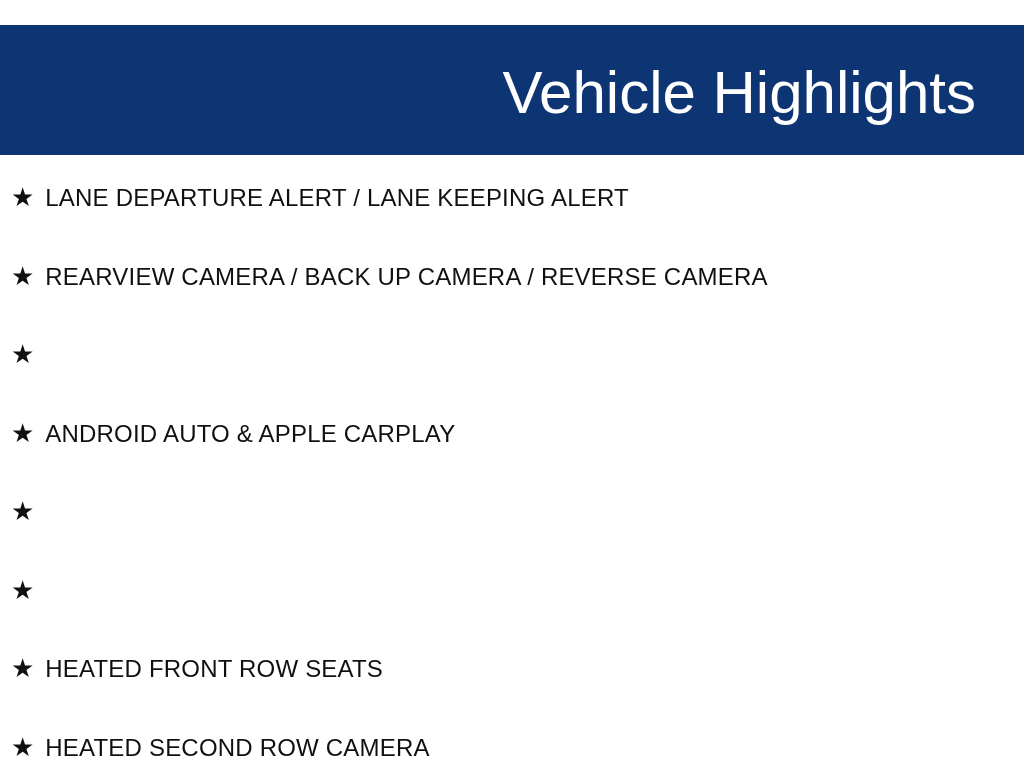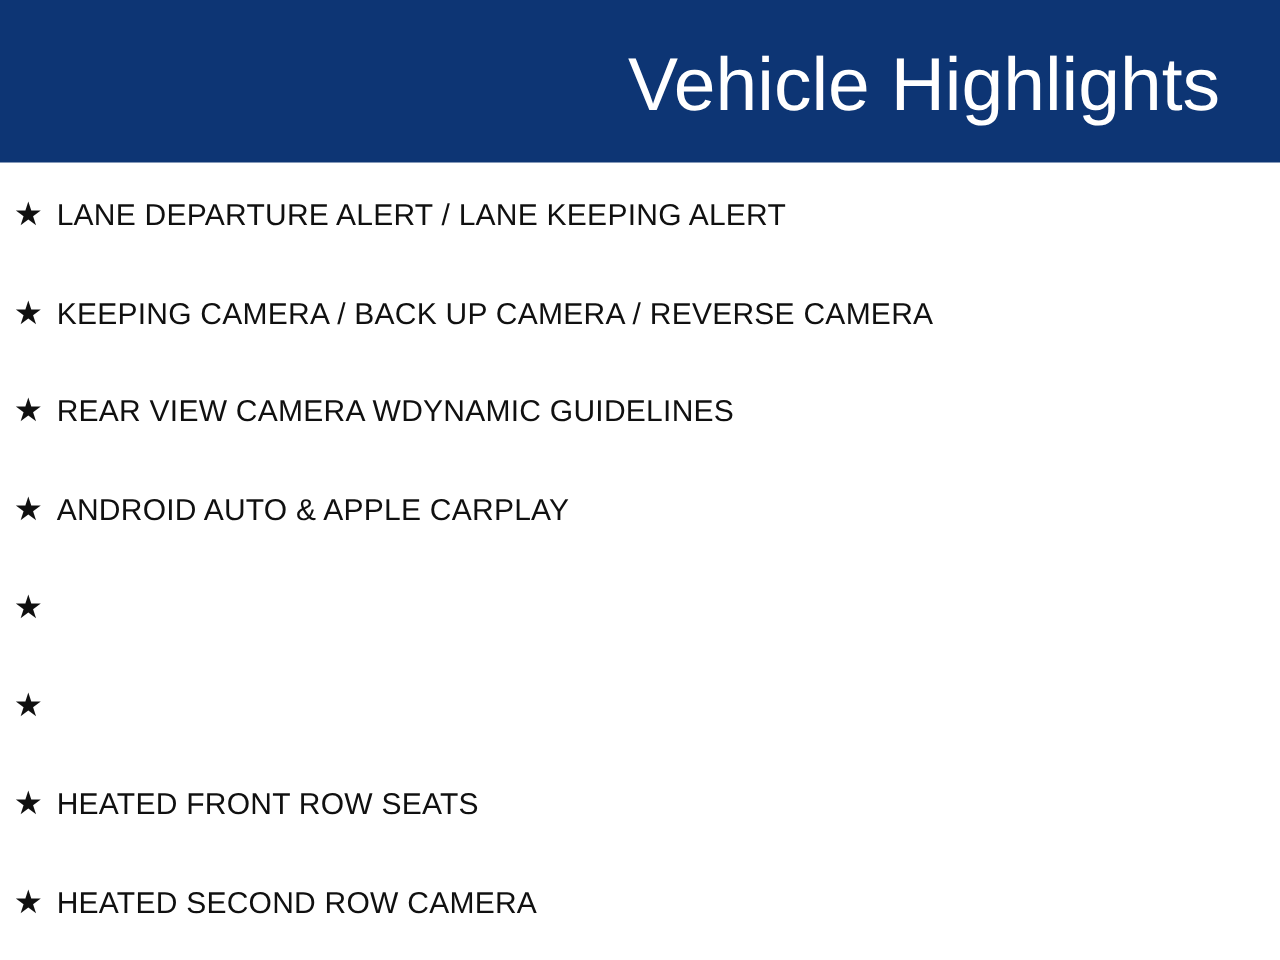--- a/index.html
+++ b/index.html
@@ -15,20 +15,21 @@
   }
   .hdr {
     width: 1024px;
     height: 130px;
     background: var(--navy, #0d3574);
     display: flex;
     align-items: center;
     justify-content: flex-end;
     box-sizing: border-box;
     padding-right: 48px;
+    margin-top: 25px;
   }
   .hdr h1 {
     margin: 0;
     padding-top: 4px;
     font-size: 60px;
     font-weight: 400;
     letter-spacing: 0px;
     color: var(--header-fg, #ffffff);
     white-space: nowrap;
   }
@@ -65,25 +66,24 @@
   <h1>Vehicle Highlights</h1>
 </header>
 
 <ul class="list">
   <li>
     <span class="star">★</span>
     <span class="label">LANE DEPARTURE ALERT / LANE KEEPING ALERT</span>
   </li>
   <li>
     <span class="star">★</span>
-    <span class="label">KEEPING CAMERA / BACK UP CAMERA / REVERSE CAMERA</span>
+    <span class="label">REARVIEW CAMERA / BACK UP CAMERA / REVERSE CAMERA</span>
   </li>
   <li>
     <span class="star">★</span>
-    <span class="label">REAR VIEW CAMERA WDYNAMIC GUIDELINES</span>
   </li>
   <li>
     <span class="star">★</span>
     <span class="label">ANDROID AUTO &amp; APPLE CARPLAY</span>
   </li>
   <li>
     <span class="star">★</span>
   </li>
   <li>
     <span class="star">★</span>

